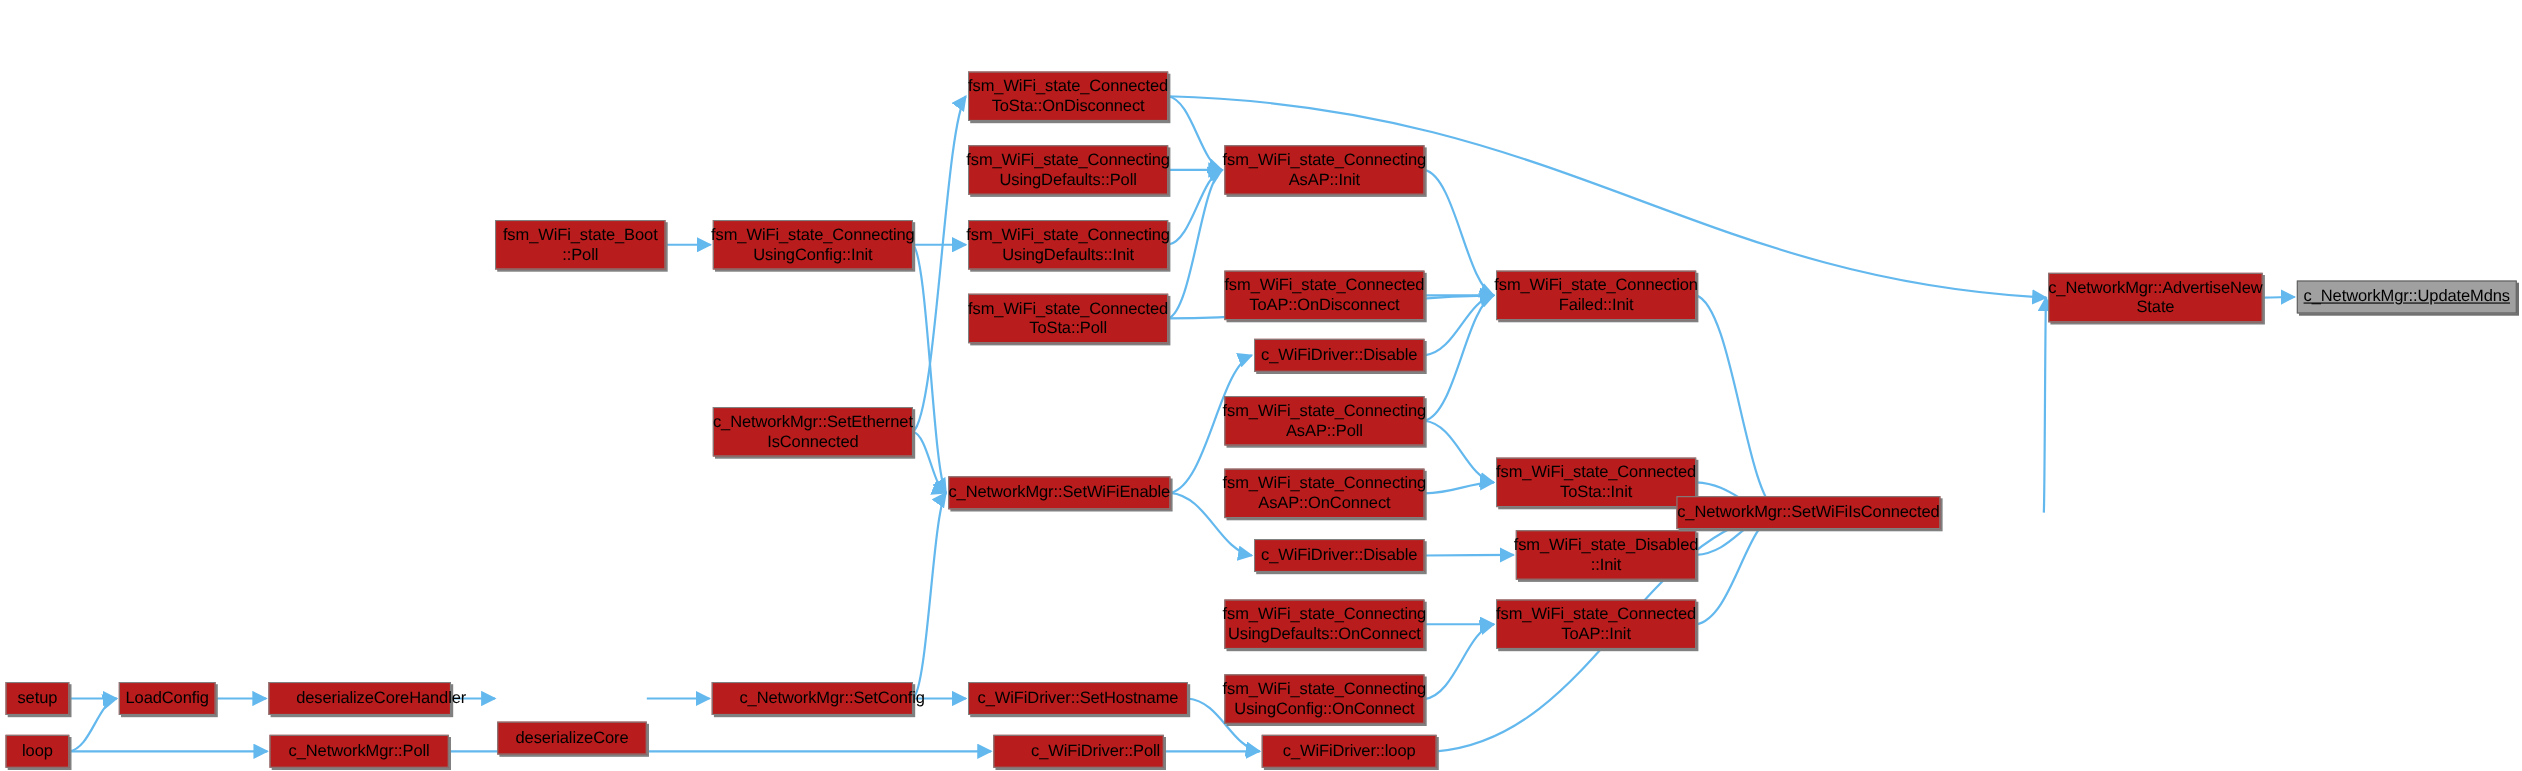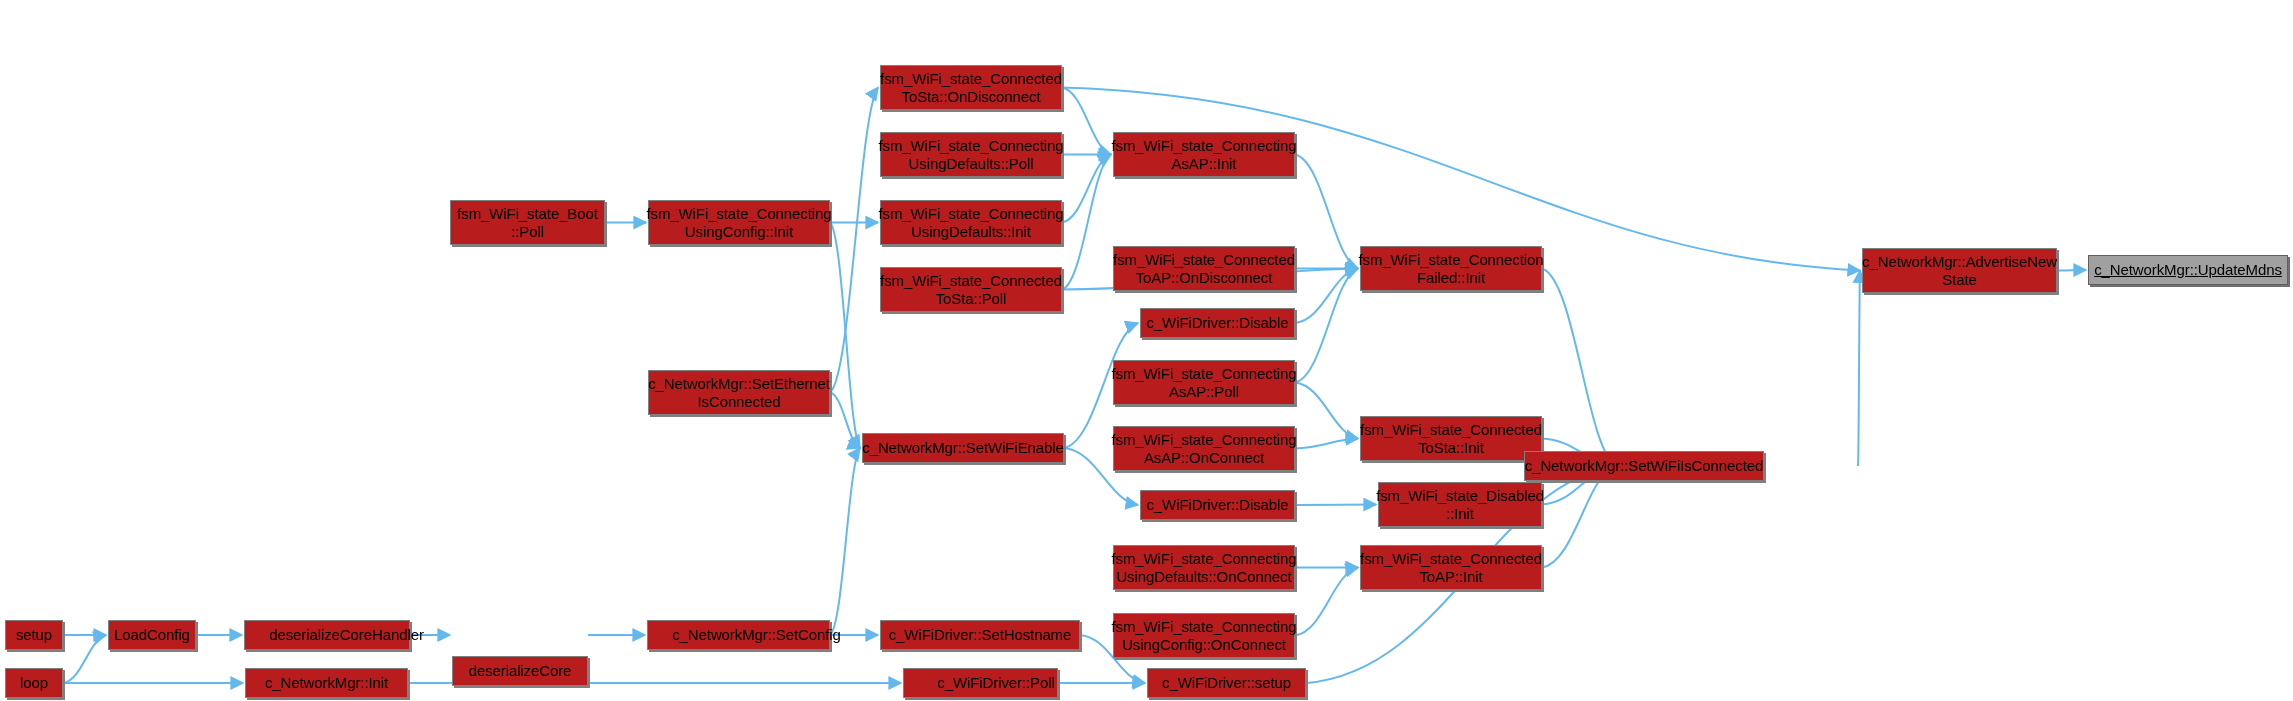--- a/index.html
+++ b/index.html
@@ -76,26 +76,26 @@
         <path d="M 1542 567.5 C 1575.3 562.17125 1586.4 474.88125 1616 466" marker-end="url(#ah)"></path>
         <path d="M 1858 466 C 1858.9 455.73625 1859.2 287.60625 1860 270.5" marker-end="url(#ah)"></path>
         <path d="M 2057 270.5 C 2070.05 270.47375 2074.4 270.04375 2086 270" marker-end="url(#ah)"></path>
       </g>
   </svg>
   <div id="nodes-layer">
       <div class="node" style="left: 5px; top: 620px; width: 58px; height: 30px;">setup</div>
       <div class="node" style="left: 5px; top: 668px; width: 58px; height: 30px;">loop</div>
       <div class="node" style="left: 108px; top: 620px; width: 88px; height: 30px;">LoadConfig</div>
       <div class="node" style="left: 244px; top: 620px; width: 166px; height: 30px; padding-left: 39px;">deserializeCoreHandler</div>
-      <div class="node" style="left: 245px; top: 668px; width: 163px; height: 30px;">c_NetworkMgr::Init</div>
+      <div class="node" style="left: 245px; top: 668px; width: 163px; height: 30px;">c_NetworkMgr::Poll</div>
       <div class="node" style="left: 452px; top: 656px; width: 136px; height: 30px;">deserializeCore</div>
       <div class="node" style="left: 647px; top: 620px; width: 183px; height: 30px; padding-left: 36px;">c_NetworkMgr::SetConfig</div>
       <div class="node" style="left: 880px; top: 620px; width: 200px; height: 30px;">c_WiFiDriver::SetHostname</div>
       <div class="node" style="left: 903px; top: 668px; width: 155px; height: 30px; padding-left: 31px;">c_WiFiDriver::Poll</div>
-      <div class="node" style="left: 1147px; top: 668px; width: 159px; height: 30px;">c_WiFiDriver::setup</div>
+      <div class="node" style="left: 1147px; top: 668px; width: 159px; height: 30px;">c_WiFiDriver::loop</div>
       <div class="node" style="left: 450px; top: 200px; width: 155px; height: 45px;">fsm_WiFi_state_Boot
 ::Poll</div>
       <div class="node" style="left: 648px; top: 200px; width: 182px; height: 45px;">fsm_WiFi_state_Connecting
 UsingConfig::Init</div>
       <div class="node" style="left: 648px; top: 370px; width: 182px; height: 45px;">c_NetworkMgr::SetEthernet
 IsConnected</div>
       <div class="node" style="left: 880px; top: 65px; width: 182px; height: 45px;">fsm_WiFi_state_Connected
 ToSta::OnDisconnect</div>
       <div class="node" style="left: 880px; top: 132px; width: 182px; height: 45px;">fsm_WiFi_state_Connecting
 UsingDefaults::Poll</div>

